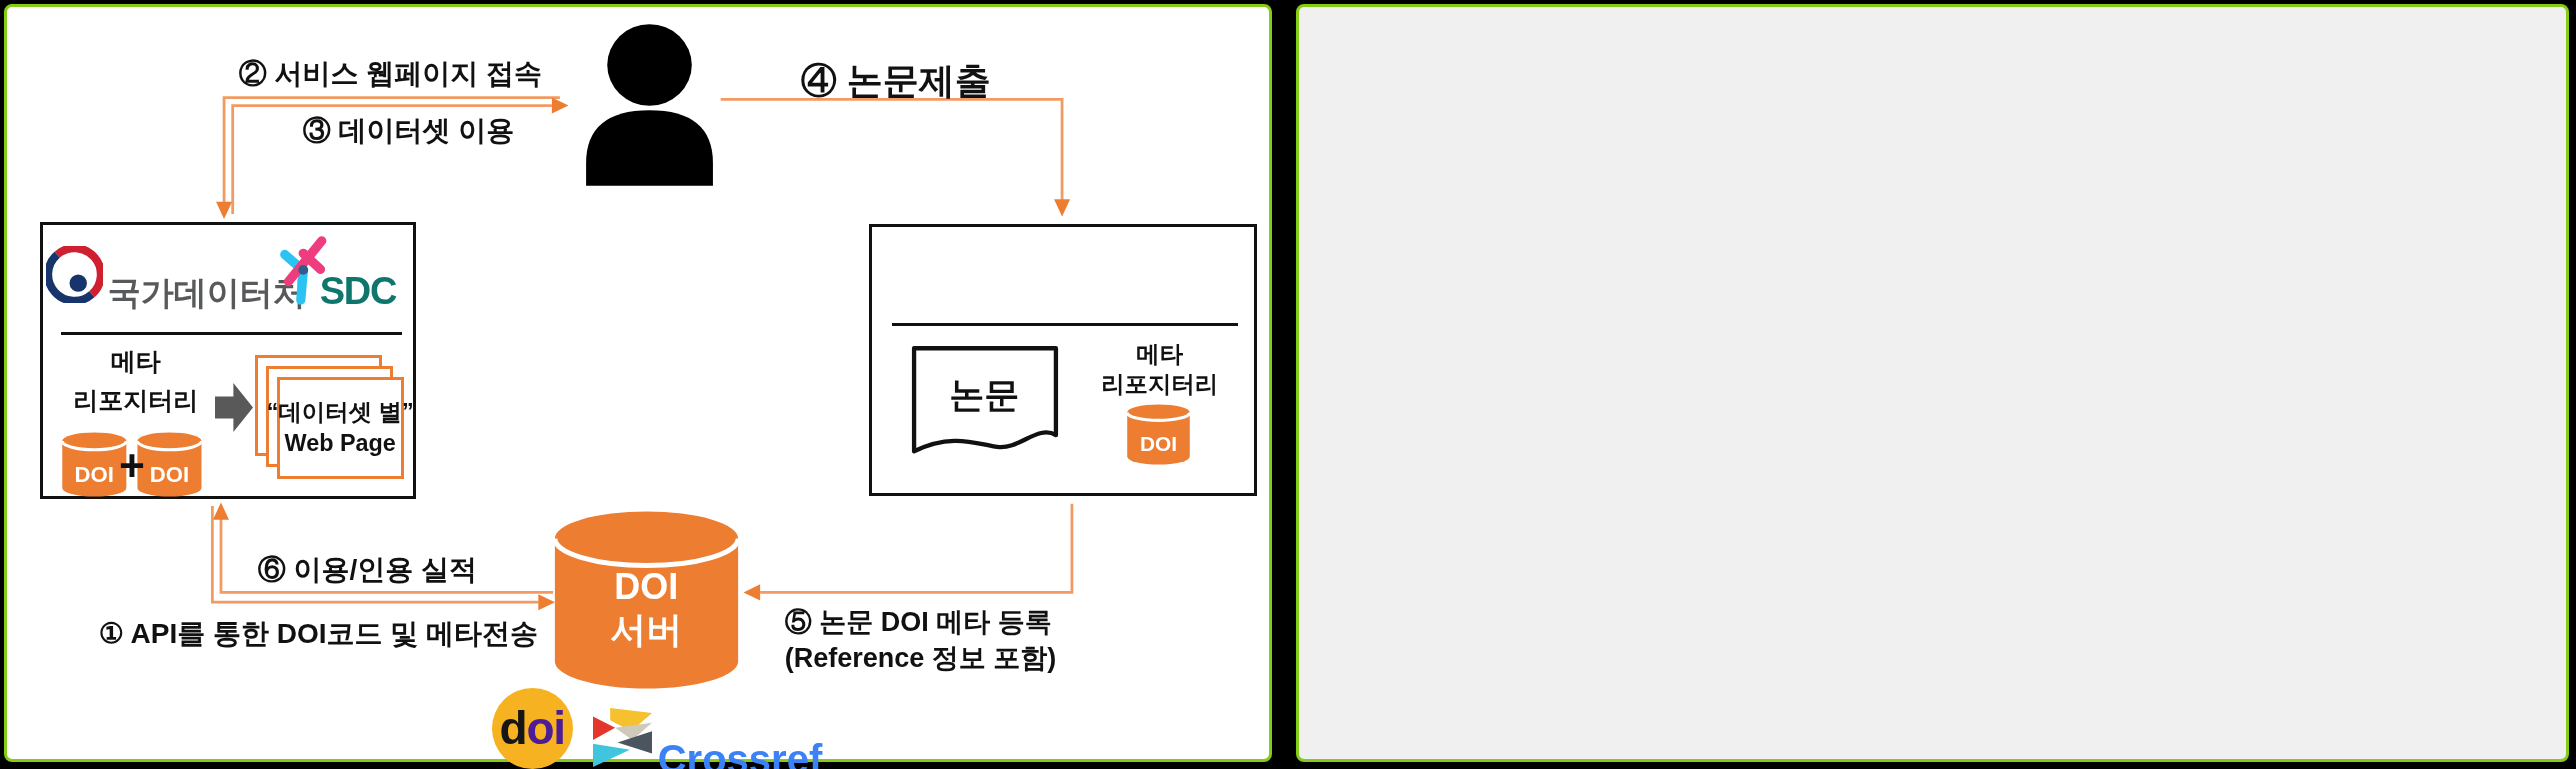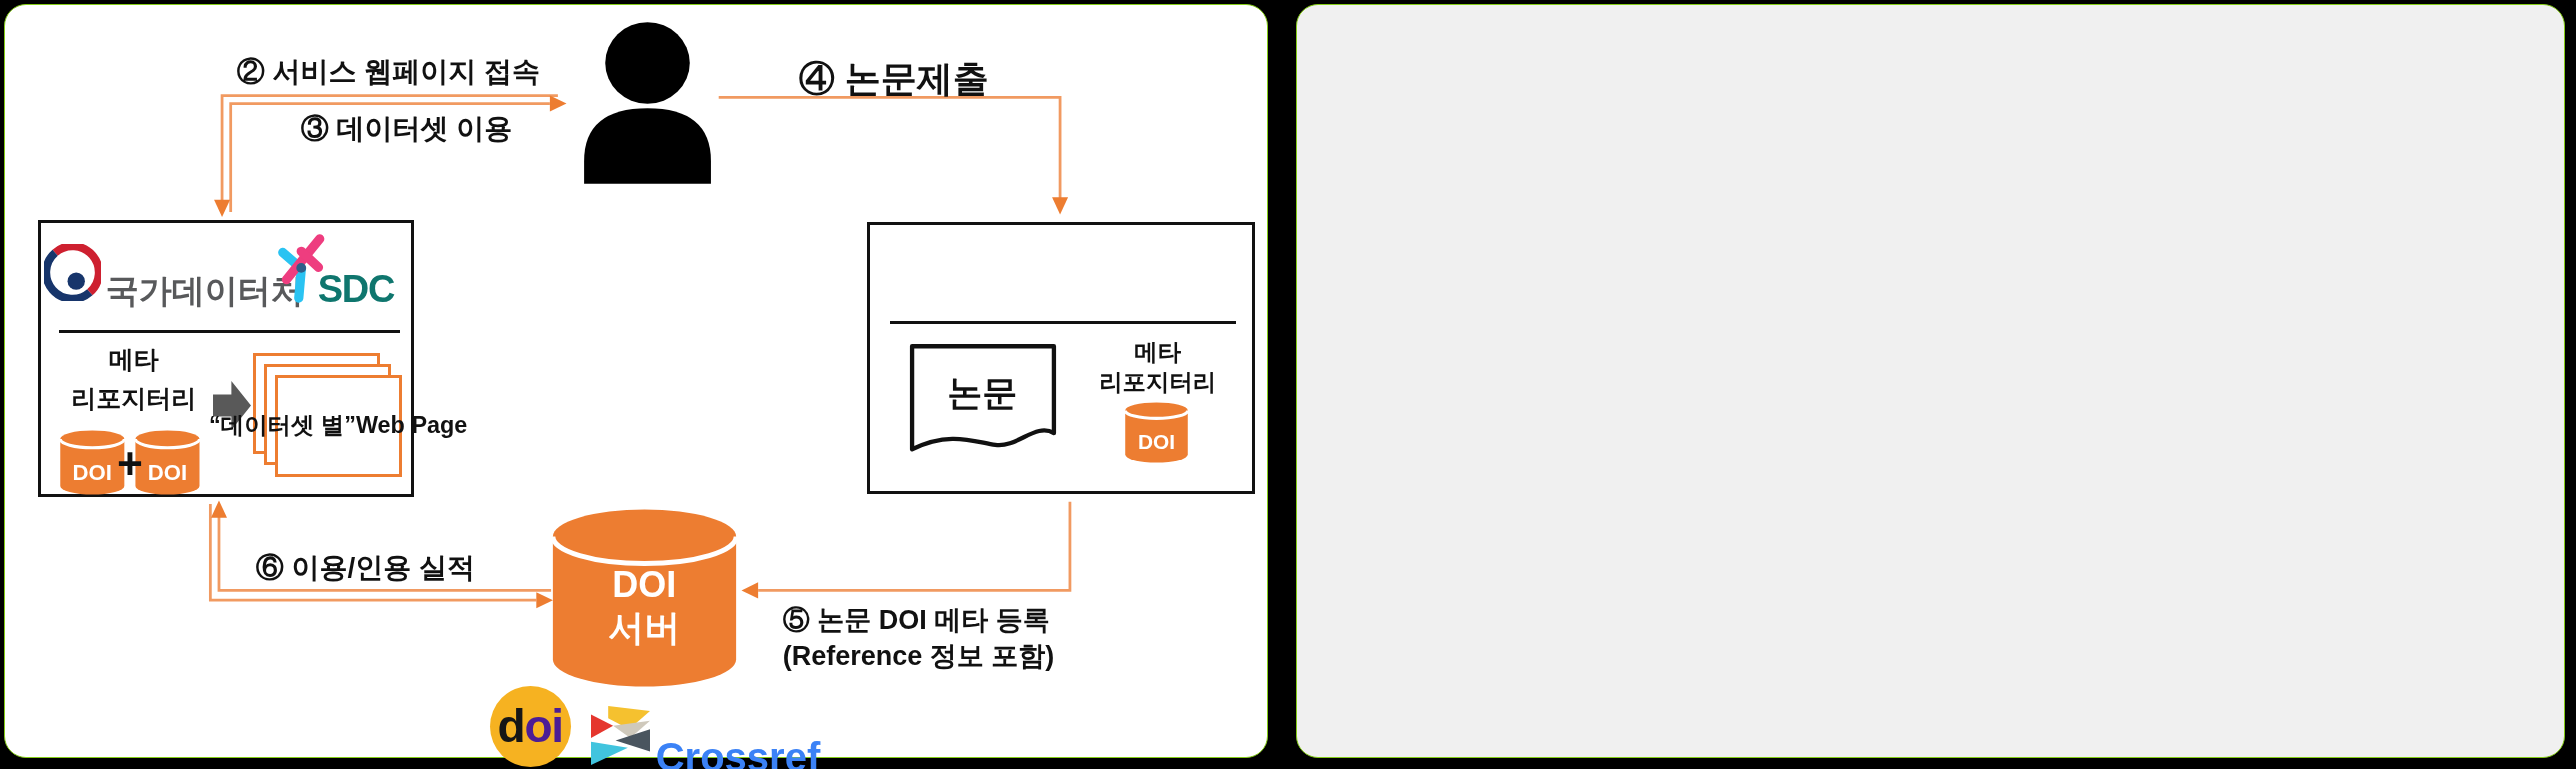--- a/index.html
+++ b/index.html
@@ -1,18 +1,18 @@
 <!DOCTYPE html>
 <html style="font-size:10px"><head>
 <meta charset="utf-8">
 <style>
   html,body{margin:0;padding:0;background:#000;}
   .stage{position:relative;width:2576px;height:769px;background:#000;overflow:hidden;
          font-family:"Liberation Sans",sans-serif;color:#111;}
-  .panel{position:absolute;top:3.7px;height:752px;border:1px solid #84cc16;border-radius:22px;box-sizing:content-box;}
+  .panel{position:absolute;top:3.7px;height:752px;border:3px solid #84cc16;border-radius:8px;box-sizing:content-box;}
   .panel-left{left:3.7px;width:1262px;background:#fff;}
   .panel-right{left:1296px;width:1267px;background:#F0F0F0;}
   .lbl{position:absolute;font-weight:700;color:#111;white-space:nowrap;line-height:1.15;}
   .lbl2{left:232px;top:51px;font-size:28px;}
   .lbl3{left:296px;top:108px;font-size:28px;}
   .lbl4{left:794px;top:53px;font-size:36px;}
   .lbl6{left:251px;top:547px;font-size:28px;}
   .lbl1{left:92px;top:611px;font-size:28px;}
   .lbl5{left:778px;top:597px;font-size:27px;line-height:36px;}
 
@@ -32,21 +32,21 @@
 
   .meta-block{position:absolute;text-align:center;font-weight:700;color:#111;}
   .meta-left{left:55px;top:335px;width:148px;font-size:25px;line-height:39px;}
   .meta-right{left:1085px;top:332px;width:136px;font-size:23.4px;line-height:30px;}
 
   .cyl-pair{position:absolute;left:54px;top:423px;}
   .gray-arrow{position:absolute;left:208px;top:376px;}
   .page{position:absolute;border:3.1px solid #ED7D31;background:#fff;}
   .page-back{left:248px;top:348px;width:121px;height:95px;}
   .page-mid{left:259px;top:359px;width:121px;height:95px;}
-  .page-front{left:270px;top:370px;width:121px;height:96px;display:flex;flex-direction:row;
+  .page-front{left:270px;top:370px;width:121px;height:96px;display:flex;flex-direction:column;
               align-items:center;justify-content:center;font-weight:700;font-size:23.4px;line-height:31px;white-space:nowrap;}
 
   .soc-title{position:absolute;left:862px;top:240px;width:382px;text-align:center;font-size:39px;font-weight:700;white-space:nowrap;}
   .doc{position:absolute;left:904px;top:338px;}
   .doc-label{position:absolute;left:922px;top:365px;width:111px;text-align:center;font-size:35px;font-weight:700;white-space:nowrap;}
   .cyl-small{position:absolute;left:1119px;top:395px;}
 
   .server{position:absolute;left:545px;top:502px;}
   .server-label{position:absolute;left:545px;top:558px;width:189px;text-align:center;color:#fff;
                 font-size:36px;font-weight:700;line-height:43px;white-space:nowrap;}
@@ -87,20 +87,21 @@
 
     <svg class="person" width="151" height="162" viewBox="0 0 100 107">
       <ellipse cx="52" cy="27" rx="28" ry="27" fill="#000"></ellipse>
       <path d="M10 107 V92 Q10 57 52 57 Q94 57 94 92 V107 Z" fill="#000"></path>
     </svg>
 
     <div class="lbl lbl2">② 서비스 웹페이지 접속</div>
     <div class="lbl lbl3">③ 데이터셋 이용</div>
     <div class="lbl lbl4">④ 논문제출</div>
     <div class="lbl lbl6">⑥ 이용/인용 실적</div>
+    <div class="lbl lbl1">① API를 통한 DOI코드 및 메타전송</div>
     <div class="lbl lbl5">
       <div>⑤ 논문 DOI 메타 등록</div>
       <div>(Reference 정보 포함)</div>
     </div>
 
     <div class="orgbox"></div>
     <svg class="emblem" width="57" height="57" viewBox="0 0 92 92">
       <circle cx="46" cy="46" r="45" fill="#fff"></circle>
       <path d="M18 14 A41 41 0 0 1 74 78" stroke="#CE2030" stroke-width="13" fill="none"></path>
       <path d="M74 78 A41 41 0 0 1 18 14" stroke="#17356B" stroke-width="13" fill="none"></path>

